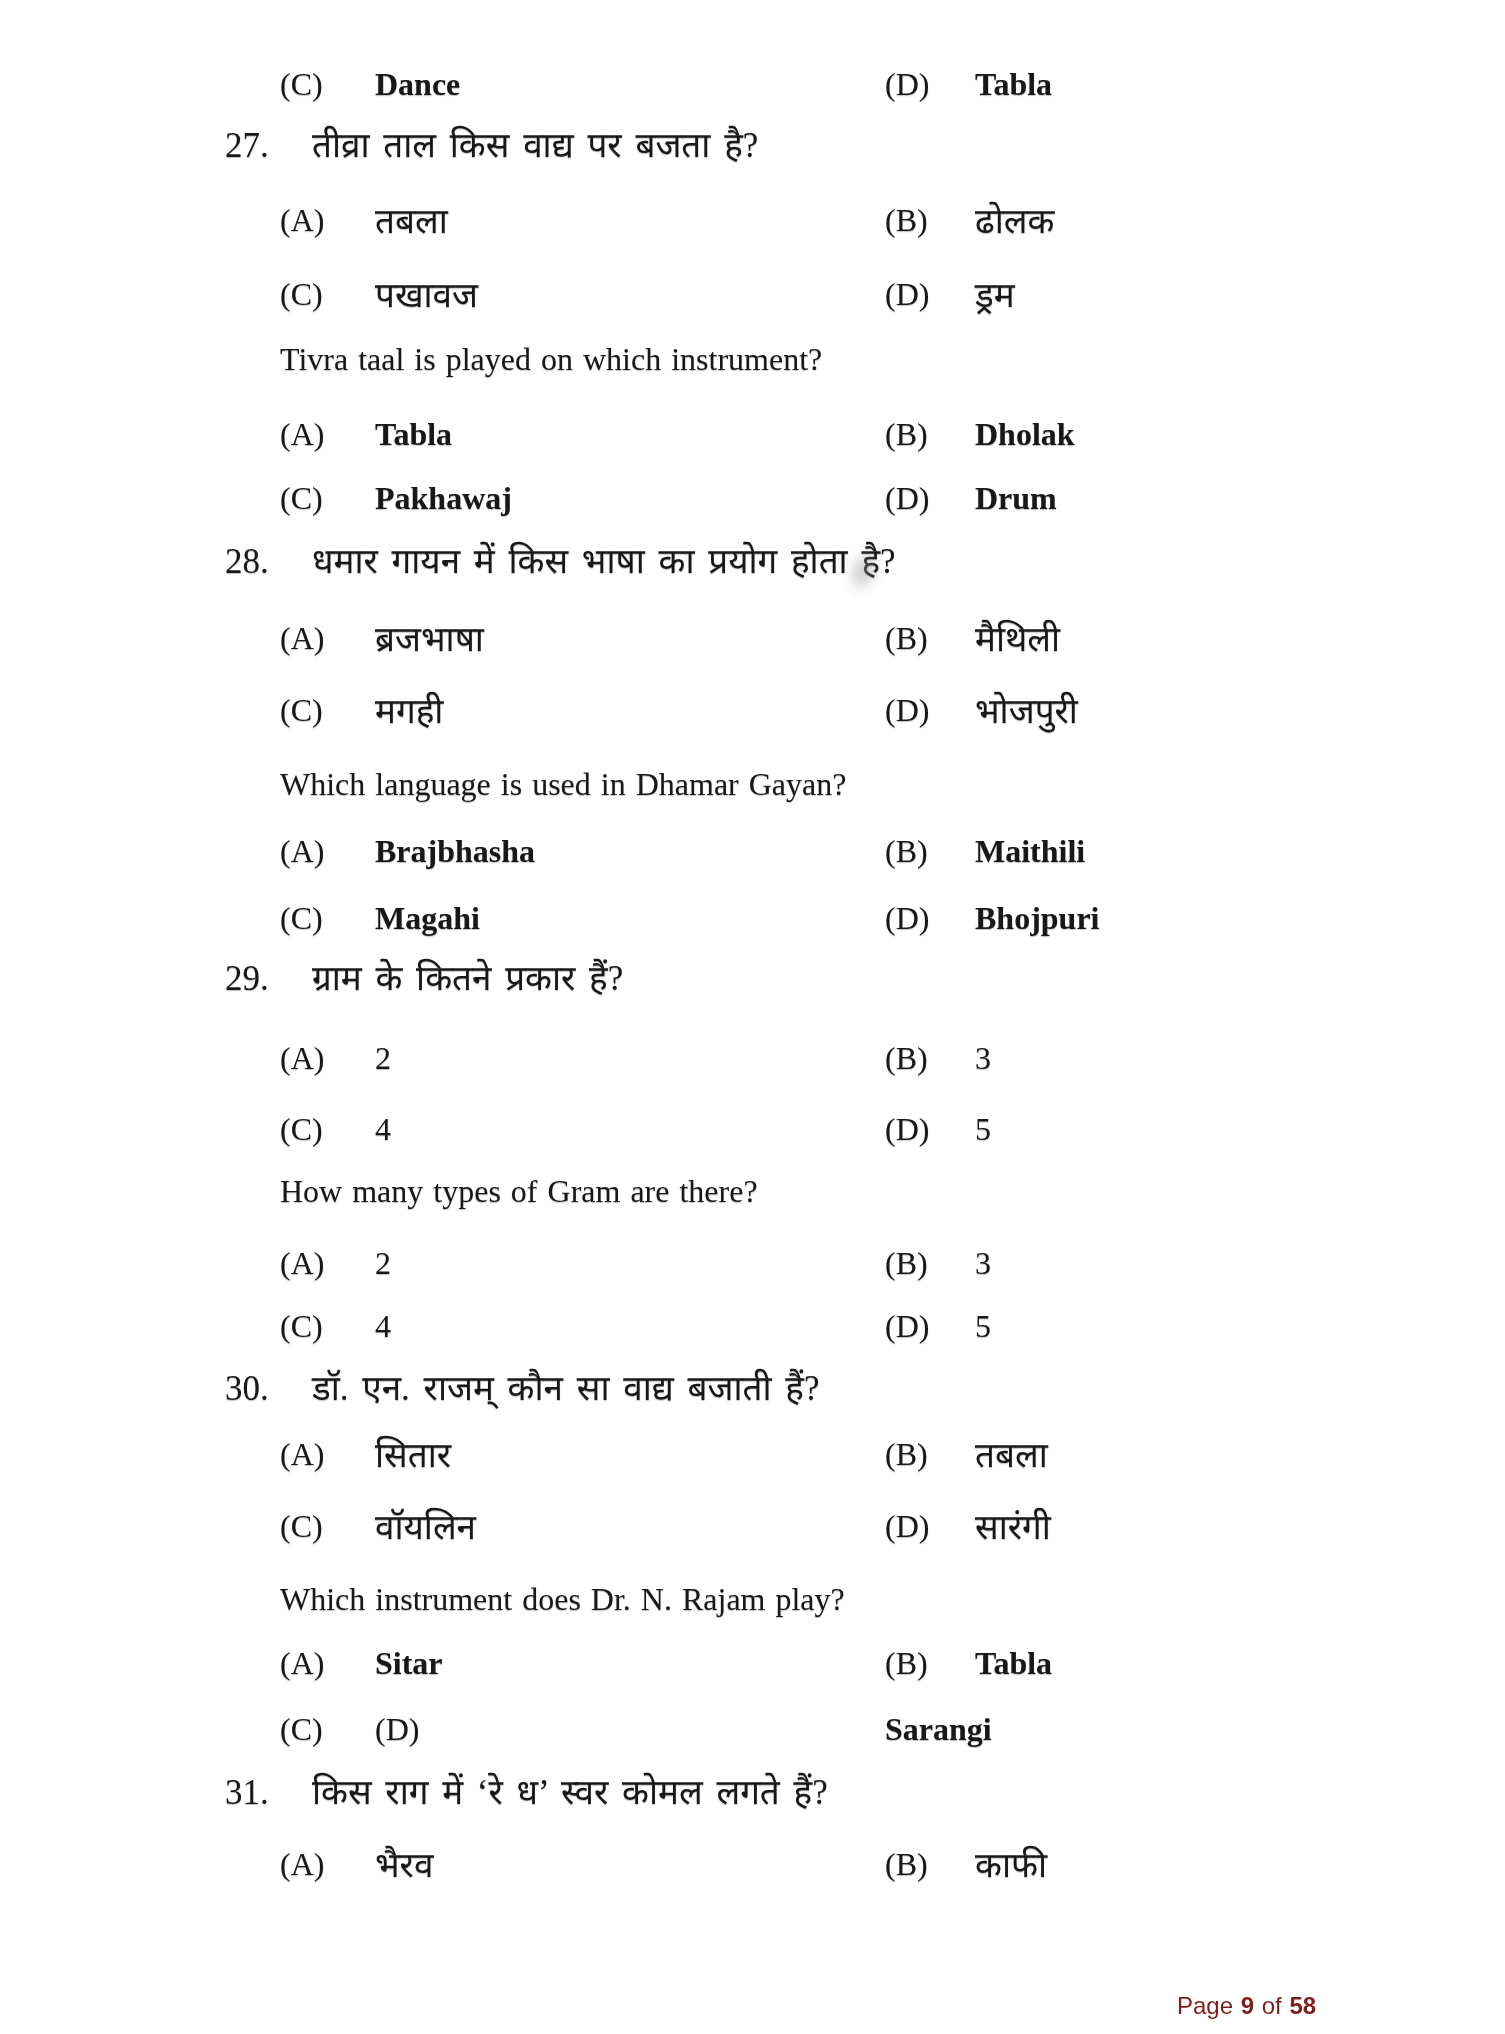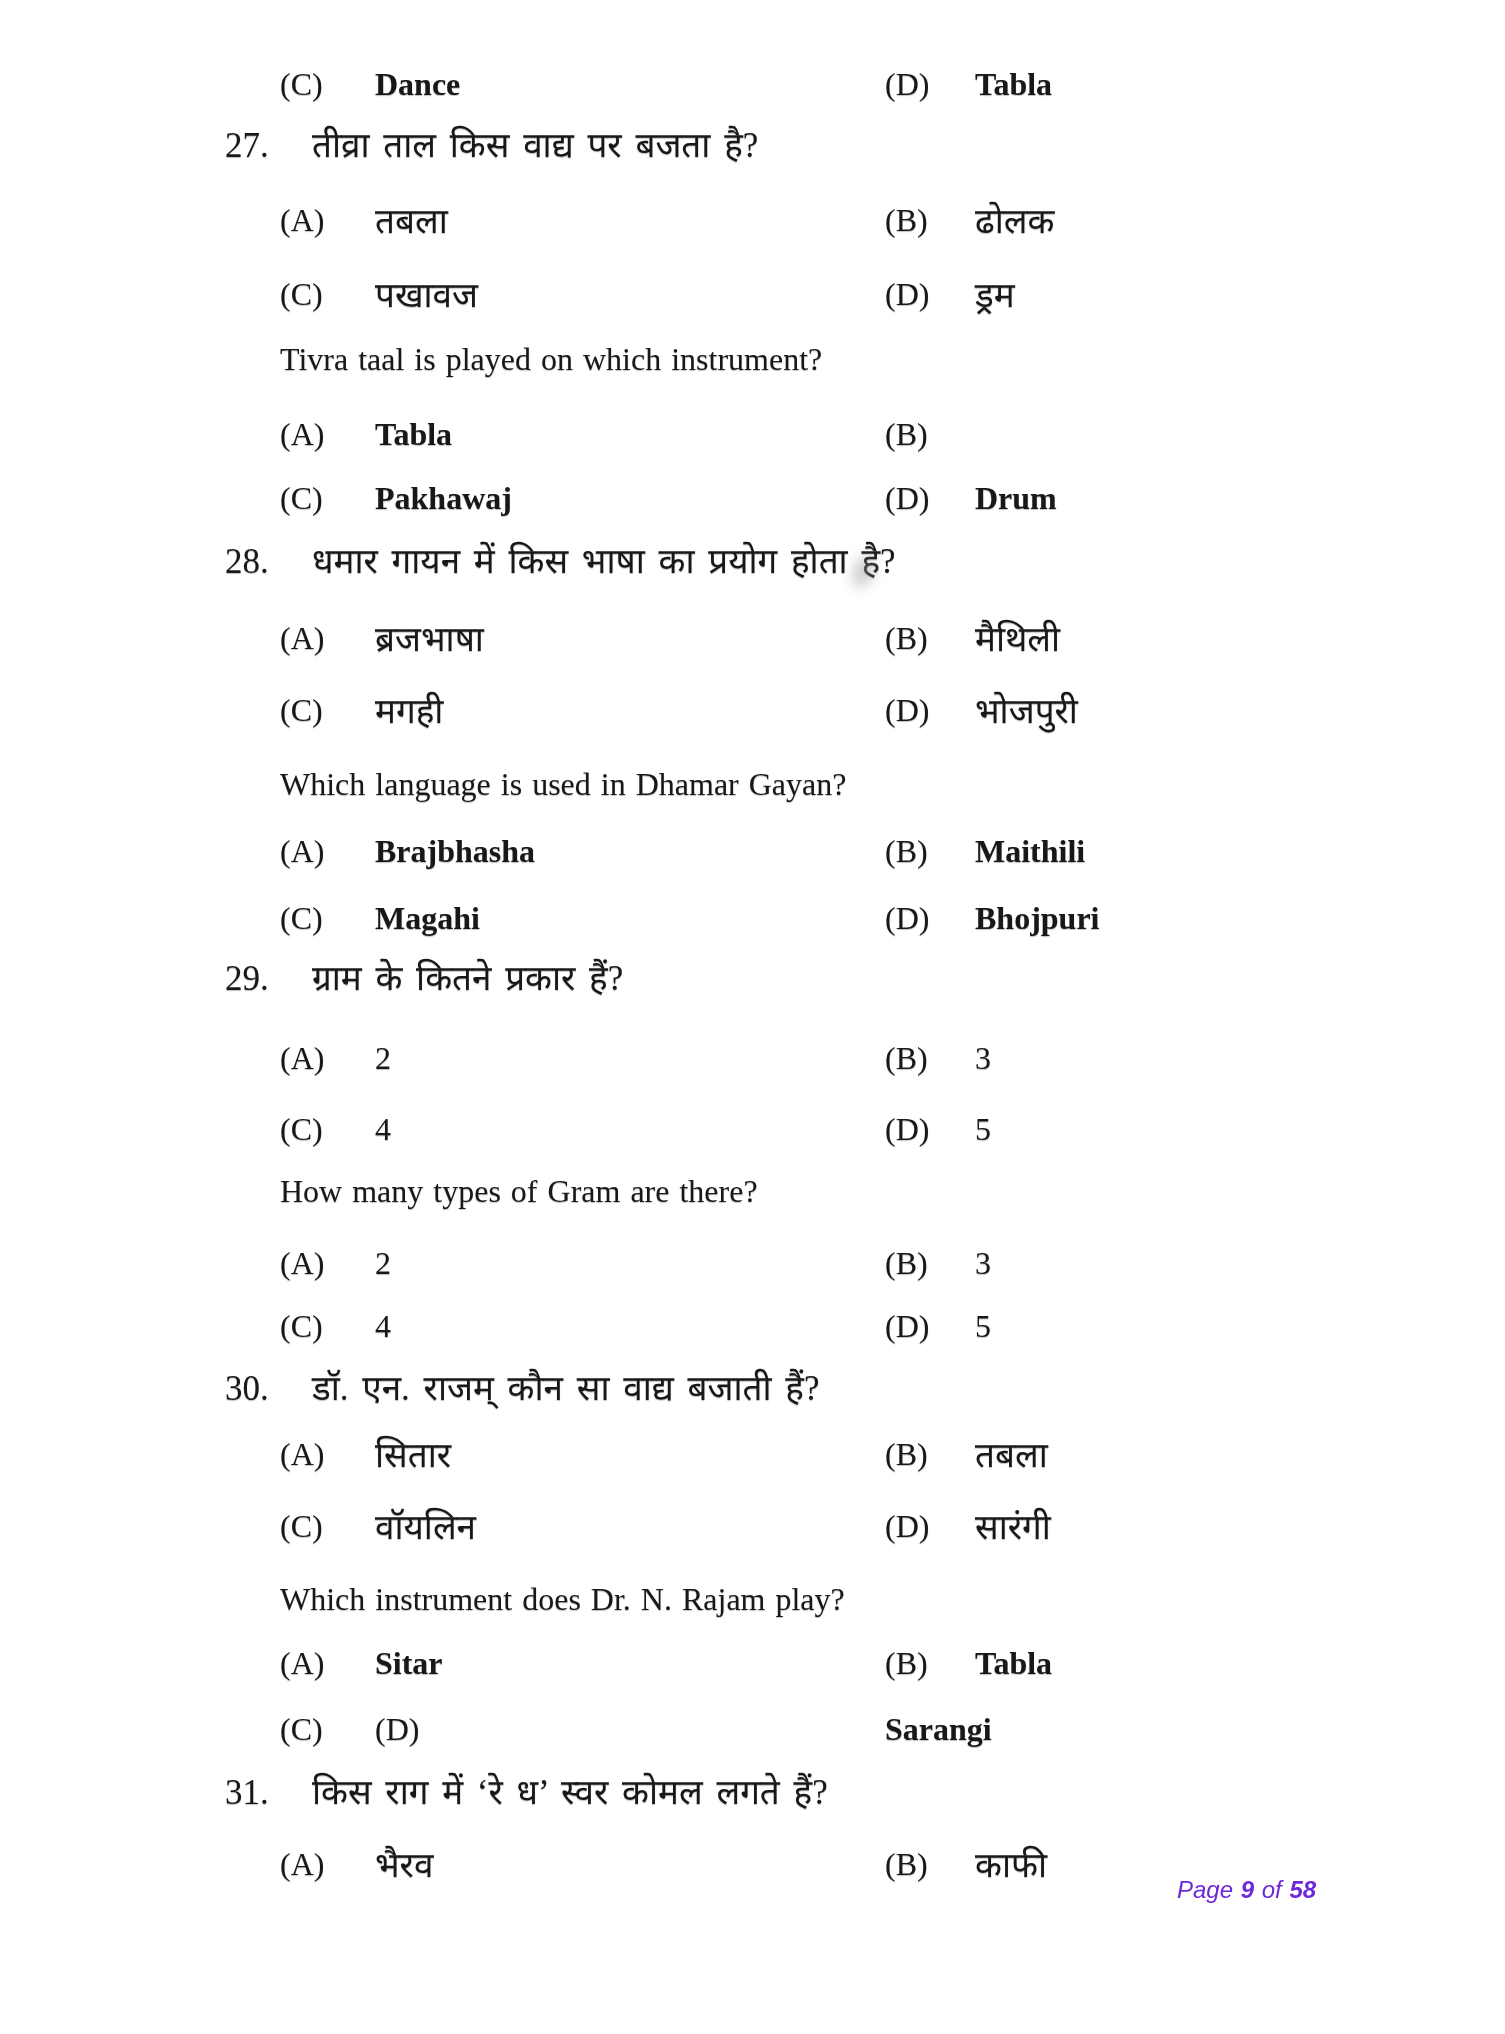--- a/index.html
+++ b/index.html
@@ -24,23 +24,23 @@
   .e-row { padding-left:280px; }
   .opt-row { display:grid; grid-template-columns:95px 510px 90px auto; padding-left:280px; }
   .lbl { font-size:32px; }
   .b { font-weight:600; }
   .smudge {
     position:absolute; left:846px; top:548px; width:34px; height:48px;
     background:radial-gradient(ellipse at center, rgba(150,150,150,0.55), rgba(150,150,150,0) 70%);
     filter:blur(4px); transform:rotate(18deg);
   }
   .footer {
-    position:absolute; top:1876px; left:1177px;
+    position:absolute; top:1992px; left:1177px;
     font-family:"Liberation Sans","DejaVu Sans",sans-serif;
-    font-size:24px; color:#6d28d9; text-shadow:none; word-spacing:1px;font-style:italic;
+    font-size:24px; color:#7f1d1d; text-shadow:none; word-spacing:1px;
   }
   .footer b { font-weight:700; }
 </style>
 </head>
 <body>
 
 <div class="page">
 
   <div class="row opt-row en" style="top:64px">
     <span class="lbl">(C)</span>
@@ -65,20 +65,21 @@
     <span class="lbl">(D)</span>
     <span>ड्रम</span>
   </div>
   <div class="row e-row en" style="top:339px">
     <span>Tivra taal is played on which instrument?</span>
   </div>
   <div class="row opt-row en" style="top:414px">
     <span class="lbl">(A)</span>
     <span class="b">Tabla</span>
     <span class="lbl">(B)</span>
+    <span class="b">Dholak</span>
   </div>
   <div class="row opt-row en" style="top:478px">
     <span class="lbl">(C)</span>
     <span class="b">Pakhawaj</span>
     <span class="lbl">(D)</span>
     <span class="b">Drum</span>
   </div>
 
   <div class="row q-row hi" style="top:540px">
     <span class="qnum">28.</span>

